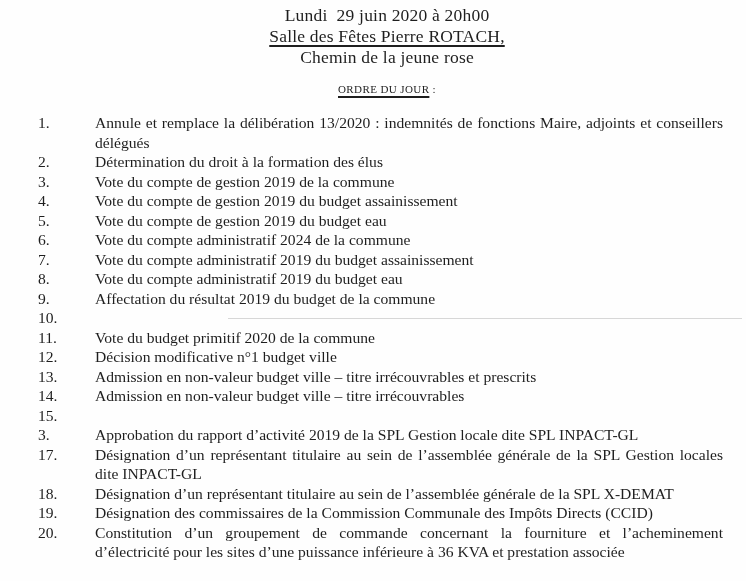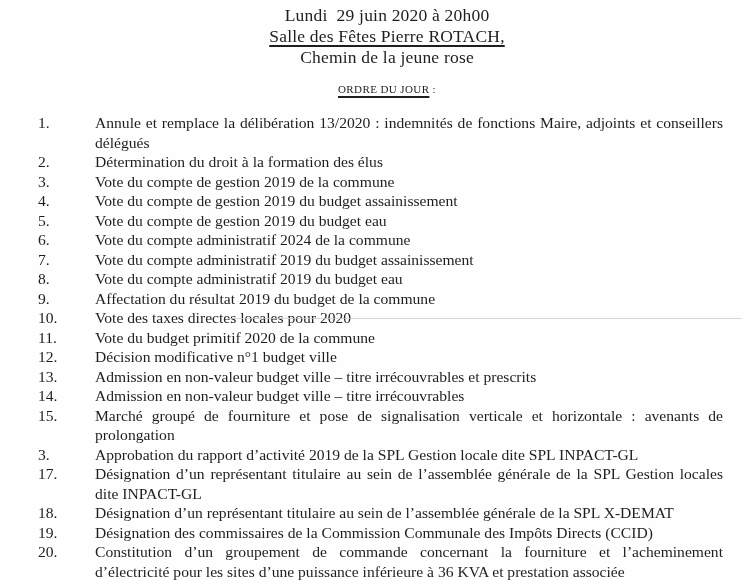--- a/index.html
+++ b/index.html
@@ -128,21 +128,20 @@
       <div class="txt">Vote du compte administratif 2019 du budget eau</div>
     </div>
 
     <div class="row">
       <div class="num">9.</div>
       <div class="txt">Affectation du résultat 2019 du budget de la commune</div>
     </div>
 
     <div class="row">
       <div class="num">10.</div>
-      <div class="txt">Vote des taxes directes locales pour 2020</div>
     </div>
 
     <div class="row">
       <div class="num">11.</div>
       <div class="txt">Vote du budget primitif 2020 de la commune</div>
     </div>
 
     <div class="row">
       <div class="num">12.</div>
       <div class="txt">Décision modificative n°1 budget ville</div>
@@ -153,21 +152,20 @@
       <div class="txt">Admission en non-valeur budget ville – titre irrécouvrables et prescrits</div>
     </div>
 
     <div class="row">
       <div class="num">14.</div>
       <div class="txt">Admission en non-valeur budget ville – titre irrécouvrables</div>
     </div>
 
     <div class="row">
       <div class="num">15.</div>
-      <div class="txt">Marché groupé de fourniture et pose de signalisation verticale et horizontale : avenants de prolongation</div>
     </div>
 
     <div class="row">
       <div class="num">3.</div>
       <div class="txt">Approbation du rapport d’activité 2019 de la SPL Gestion locale dite SPL INPACT-GL</div>
     </div>
 
     <div class="row">
       <div class="num">17.</div>
       <div class="txt">Désignation d’un représentant titulaire au sein de l’assemblée générale de la SPL Gestion locales dite INPACT-GL</div>

